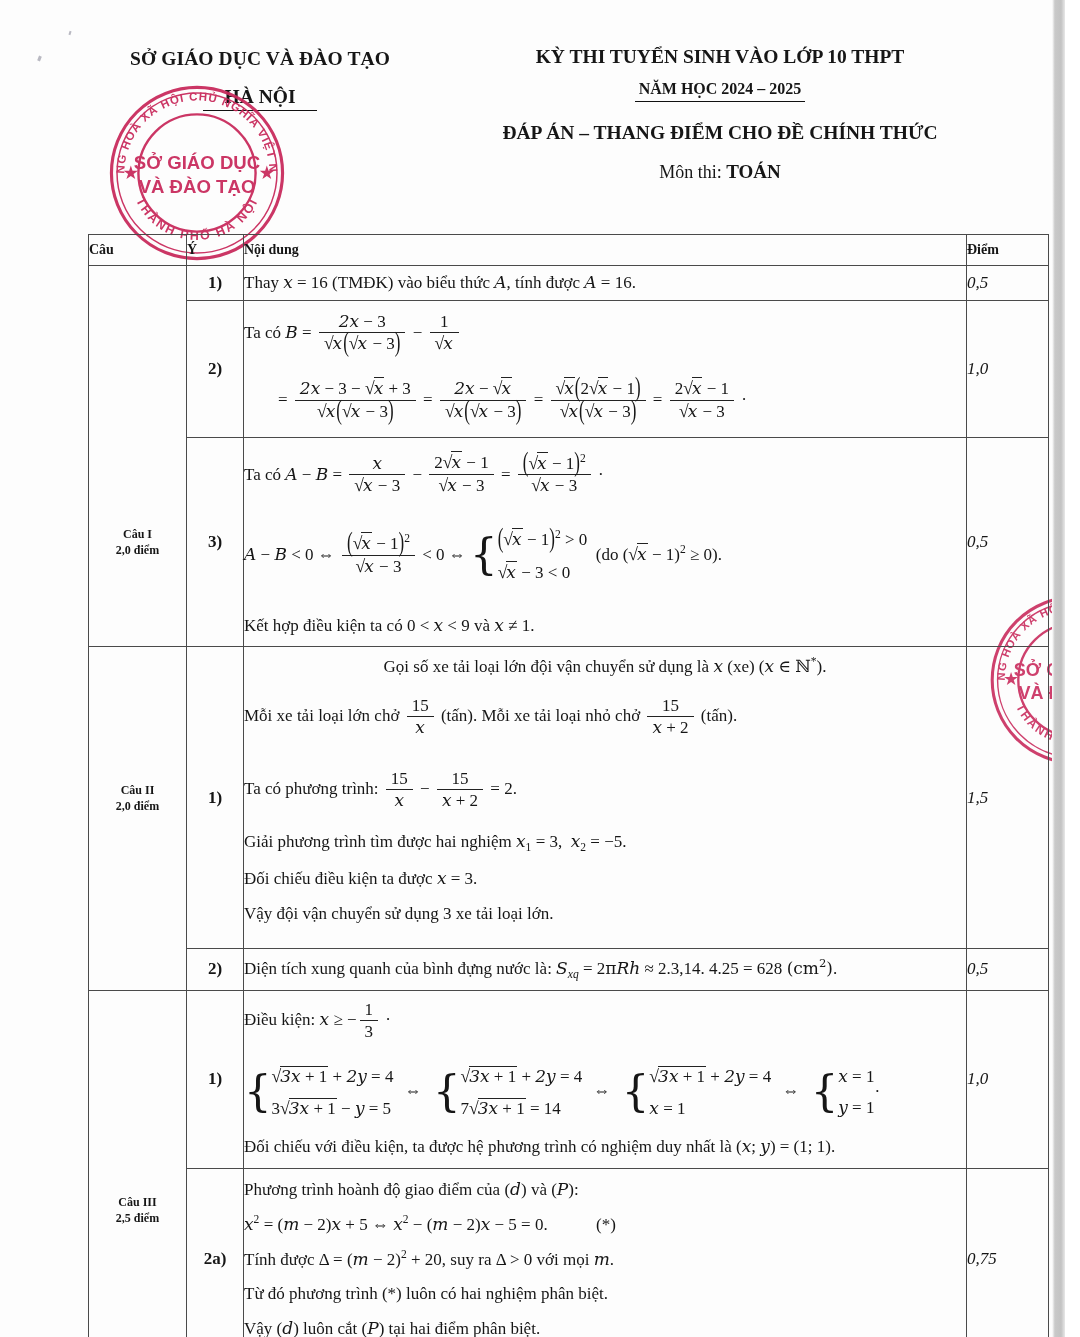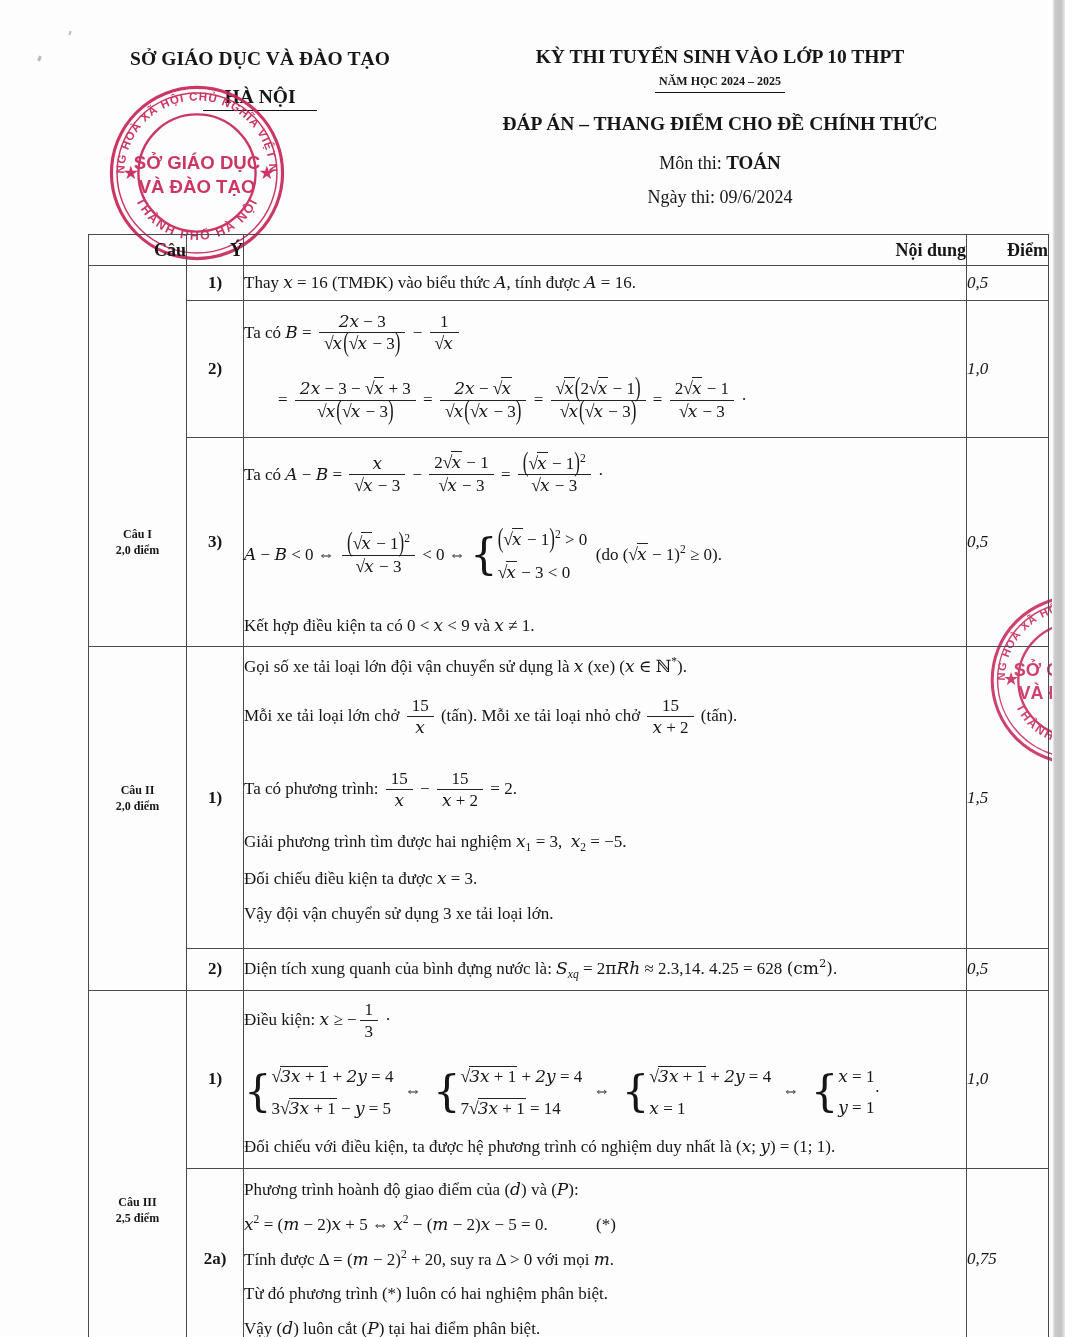--- a/index.html
+++ b/index.html
@@ -73,22 +73,22 @@
     top: 8px;
     width: 640px;
     text-align: center;
   }
   .hdr-right .r1 {
     font-weight: bold;
     font-size: 19.5px;
   }
   .hdr-right .r2 {
     font-weight: bold;
-    font-size: 12px;
-    margin-top: 6px;
+    font-size: 16px;
+    margin-top: 12px;
     display: inline-block;
     border-bottom: 1.7px solid #111;
     padding: 0 4px 3px 4px;
   }
   .hdr-right .r3 {
     font-weight: bold;
     font-size: 19.5px;
     margin-top: 20px;
   }
   .hdr-right .r4 {
@@ -132,23 +132,23 @@
     width: 960px;
     border-collapse: collapse;
     table-layout: fixed;
   }
   .tbl td, .tbl th {
     border: 1.2px solid #4a4a4a;
     vertical-align: middle;
     padding: 0;
   }
   .tbl th {
-    text-align: right;
-    font-weight: bold;
-    font-size: 18px;
+    text-align: left;
+    font-weight: bold;
+    font-size: 14px;
     height: 30px;
   }
   .col-cau  { width: 98px; }
   .col-y    { width: 57px; }
   .col-nd   { width: 723px; }
   .col-diem { width: 82px; }
 
   .c-cau {
     text-align: center;
     font-weight: bold;
@@ -245,21 +245,20 @@
     </div>
 
     <div class="hdr-right">
       <div class="r1">KỲ THI TUYỂN SINH VÀO LỚP 10 THPT</div>
       <div class="r2">NĂM HỌC 2024 – 2025</div>
       <div class="r3">ĐÁP ÁN – THANG ĐIỂM CHO ĐỀ CHÍNH THỨC</div>
       <div class="r4">
         <span>Môn thi:</span>
         <b>TOÁN</b>
       </div>
-      <div class="r5">Ngày thi: 09/6/2024</div>
     </div>
 
     <svg class="stamp" viewBox="0 0 200 200">
       <defs>
         <path id="arcTop" d="M 22,100 A 78,78 0 0 1 178,100"></path>
         <path id="arcBot" d="M 28,100 A 72,72 0 0 0 172,100"></path>
       </defs>
       <circle cx="100" cy="100" r="92" fill="none" stroke="#c8275a" stroke-width="3.4"></circle>
       <circle cx="100" cy="100" r="86" fill="none" stroke="#c8275a" stroke-width="1.6"></circle>
       <circle cx="100" cy="100" r="63" fill="none" stroke="#c8275a" stroke-width="2.6"></circle>
@@ -378,21 +377,21 @@
         <td class="c-diem dash-top">0,5</td>
       </tr>
 
       <tr>
         <td class="c-cau" style="border-bottom:none;">
           <div>Câu II</div>
           <div>2,0 điểm</div>
         </td>
         <td class="c-y">1)</td>
         <td class="c-nd">
-          <div class="ln" style="margin-top:6px;">
+          <div class="ln" style="margin-top:6px;text-align:center;">
             Gọi số xe tải loại lớn đội vận chuyển sử dụng là <span class="m">x</span> (xe) (<span class="m">x</span> ∈ <span class="mr">ℕ</span><span class="sup">*</span>).
           </div>
           <div class="ln" style="margin-top:18px;">
             Mỗi xe tải loại lớn chở
             <span class="frac"><span class="num">15</span><span class="den"><span class="m">x</span></span></span>
             (tấn). Mỗi xe tải loại nhỏ chở
             <span class="frac"><span class="num">15</span><span class="den"><span class="m">x</span> + 2</span></span>
             (tấn).
           </div>
           <div class="ln" style="margin-top:32px;">

